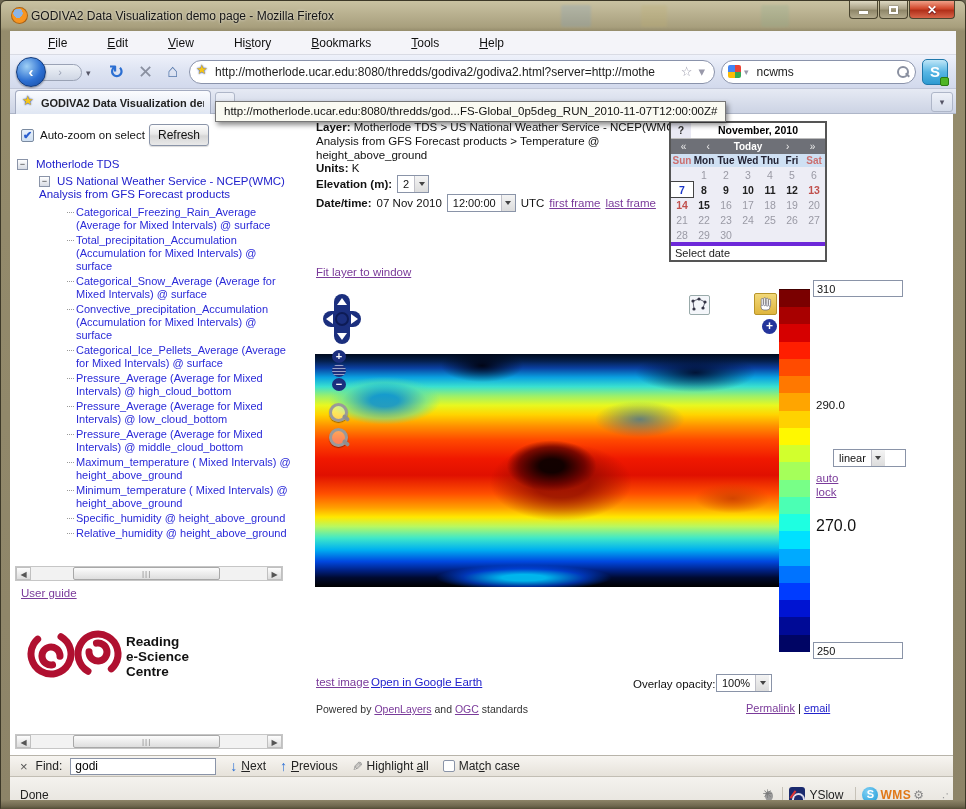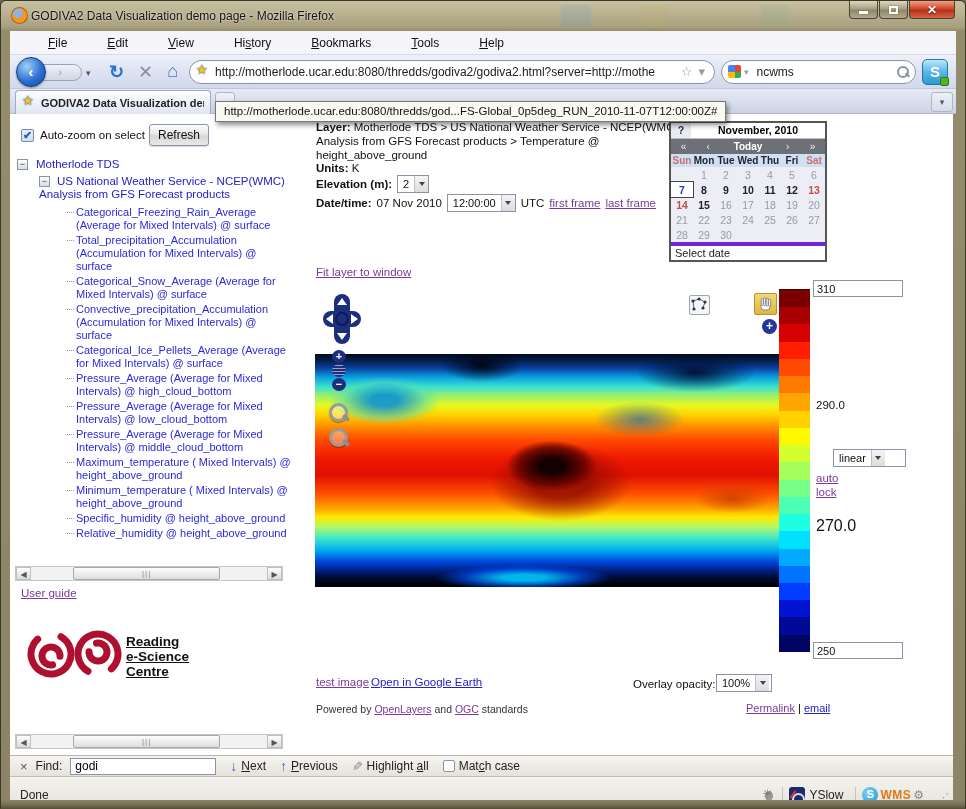--- a/index.html
+++ b/index.html
@@ -87,21 +87,21 @@
   .leaf { font-size:11px; line-height:13px; color:#2a2ad8; margin-bottom:2px; position:relative; padding-left:9px; }
   .leaf::before { content:""; position:absolute; left:0; top:6px; width:7px; border-top:1px dotted #999; }
   .hscroll { height:15px; border:1px solid #c6c6c6; background:#f2f2f2; display:flex; align-items:stretch; }
   .hs-btn { width:15px; background:linear-gradient(180deg,#fdfdfd,#dcdcdc); border:1px solid #c0c0c0; font-size:8px; color:#555; text-align:center; line-height:13px; }
   .hs-track { flex:1; position:relative; }
   .hs-thumb { position:absolute; top:0; bottom:0; left:18%; width:62%; border:1px solid #a8a8a8; border-radius:2px; background:linear-gradient(180deg,#fcfcfc,#dedede); color:#888; font-size:8px; text-align:center; line-height:12px; letter-spacing:1px; }
   #tree-hscroll { left:5px; top:452px; width:268px; }
   #page-hscroll { left:5px; top:620px; width:268px; }
   #user-guide { left:11px; top:473px; font-size:11.5px; }
   #logo { left:16px; top:510px; }
-  #logo-text { left:116px; top:520px; font-size:13.5px; font-weight:bold; color:#111; line-height:15px;text-decoration:underline; }
+  #logo-text { left:116px; top:520px; font-size:13.5px; font-weight:bold; color:#111; line-height:15px; }
 
   
   #layer-info { left:306px; top:6px; width:372px; font-size:11.5px; color:#111; line-height:14px; }
   #units-line { left:306px; top:48px; font-size:11.5px; color:#111; }
   .fieldrow { font-size:11.5px; color:#111; display:flex; align-items:center; gap:5px; }
   #elev-row { left:306px; top:61px; }
   #dt-row { left:306px; top:80px; }
   .selectbox { height:18px; border:1px solid #8a94a8; background:#fff; display:inline-flex; align-items:center; font-size:11px; color:#111; }
   .selectbox .val { padding:0 5px; }
   .selectbox .caret { width:14px; align-self:stretch; background:linear-gradient(180deg,#f4f4f4,#dcdcdc); border-left:1px solid #c0c0c8; display:flex; align-items:center; justify-content:center; }

